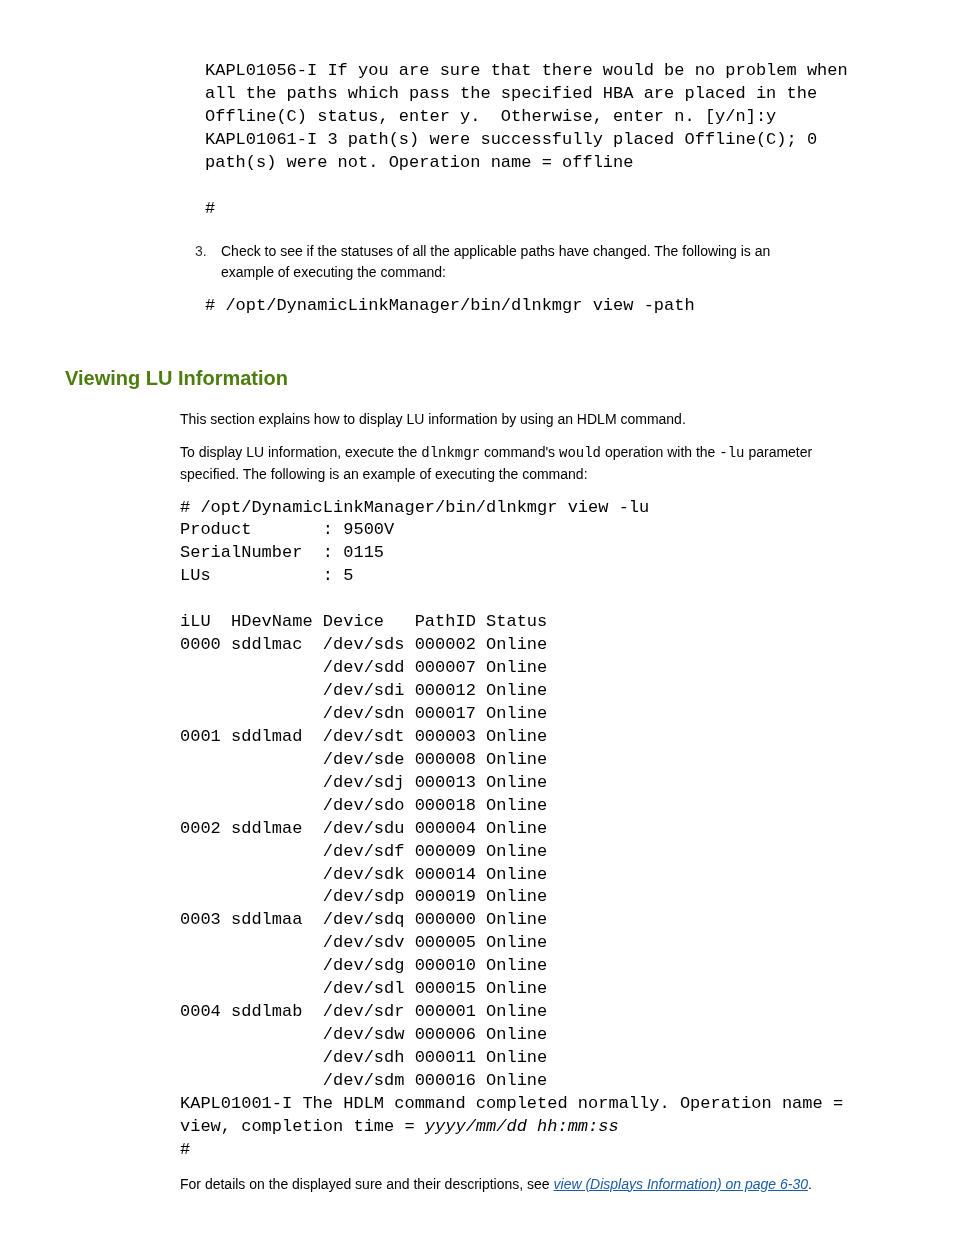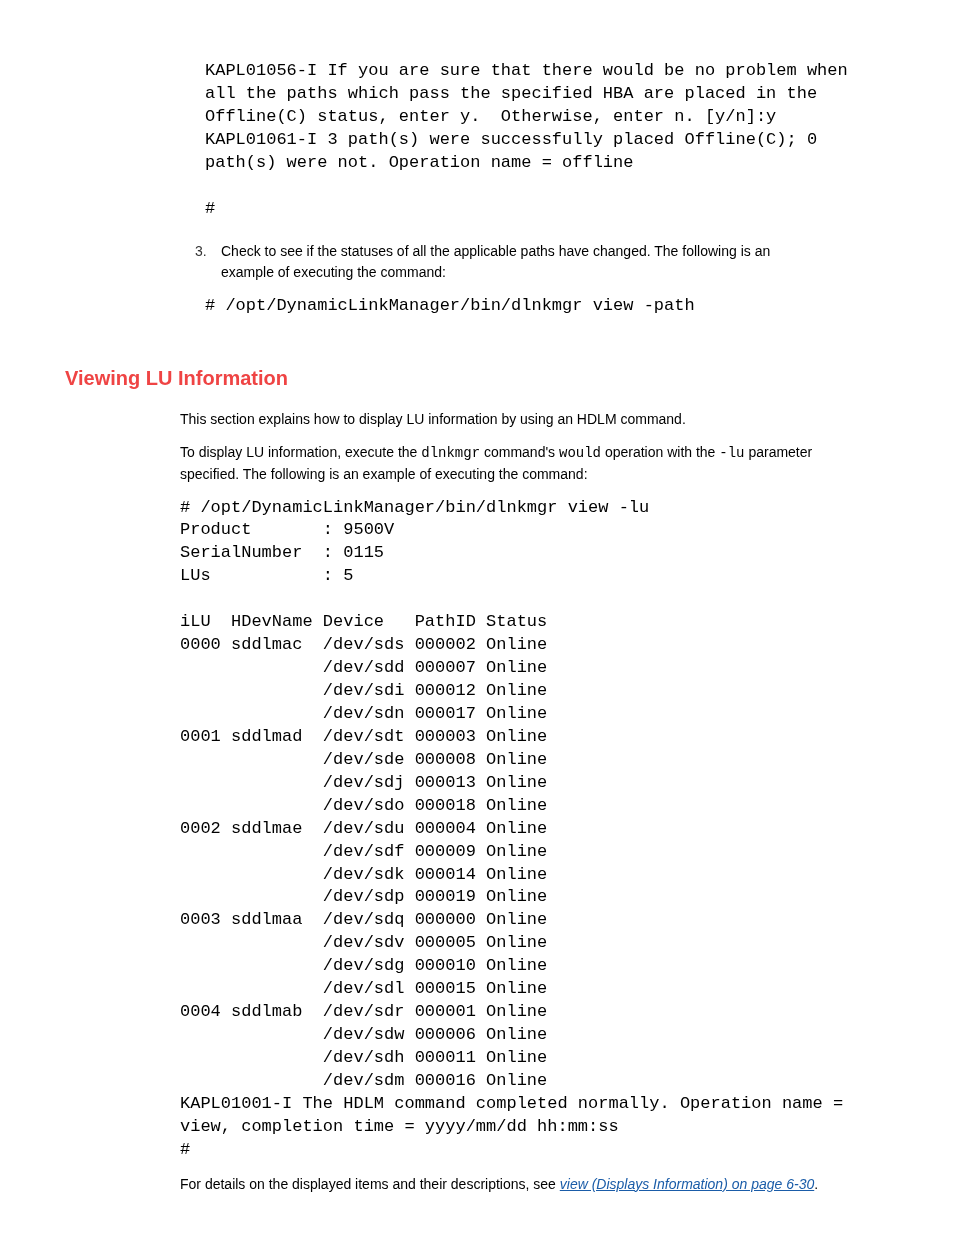--- a/index.html
+++ b/index.html
@@ -32,41 +32,42 @@
       margin-right: 60px;
       margin-top: 20px;
       margin-bottom: 12px;
     }
     .list-num {
       color: #333;
       margin-right: 8px;
       min-width: 18px;
     }
     .heading {
-      color: #ef4444;
+      color: #4d7c0f;
       font-size: 20px;
       font-weight: bold;
       margin-top: 45px;
       margin-bottom: 16px;
       margin-left: -5px;
     }
     .para {
       margin-top: 12px;
       margin-bottom: 12px;
     }
     .link {
       color: #1a5ca8;
       text-decoration: underline;
       font-style: italic;
     }
     .inline-mono {
       font-family: "Courier New", monospace;
     }
     .italic-mono {
       font-family: "Courier New", monospace;
+      font-style: italic;
     }
     .footer {
       margin-top: 60px;
       text-align: center;
       font-size: 13px;
     }
     .footer-page {
       float: left;
       font-size: 16px;
       margin-left: -5px;
@@ -135,20 +136,20 @@
               /dev/sdl 000015 Online
 0004 sddlmab  /dev/sdr 000001 Online
               /dev/sdw 000006 Online
               /dev/sdh 000011 Online
               /dev/sdm 000016 Online
 KAPL01001-I The HDLM command completed normally. Operation name =
 view, completion time = </span><span class="italic-mono">yyyy/mm/dd hh:mm:ss</span><span>
 #</span></div>
 
 <div class="para indent-2">
-  <span>For details on the displayed items and their descriptions, see </span><a href="#" class="link">view (Displays Information) on page 6-30</a><span>.</span>
+  <span>For details on the displayed sure and their descriptions, see </span><a href="#" class="link">view (Displays Information) on page 6-30</a><span>.</span>
 </div>
 
 <div class="footer">
   <span class="footer-page">4-16</span>
   <span class="footer-title">HDLM Operation</span>
   <div class="footer-divider"></div>
 </div>
 
 </body></html>

